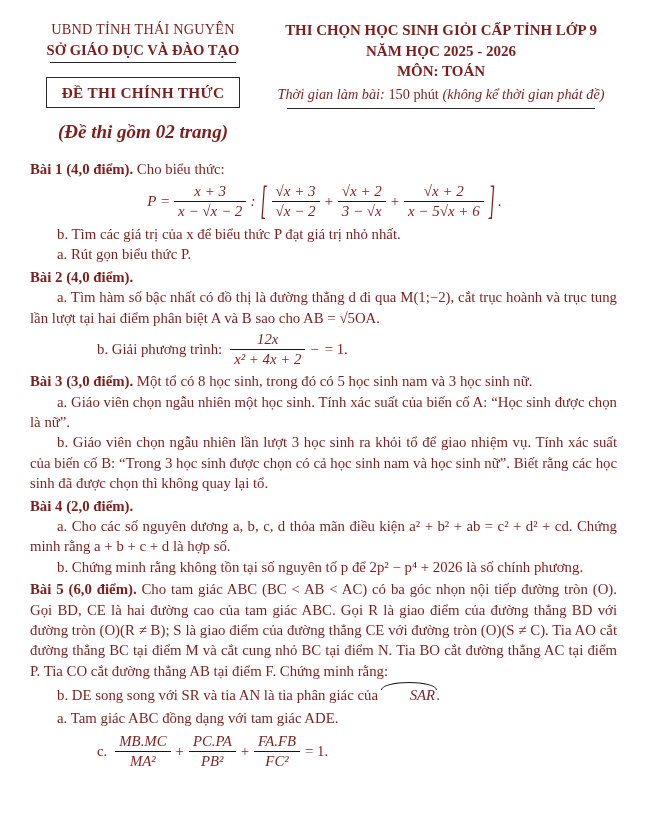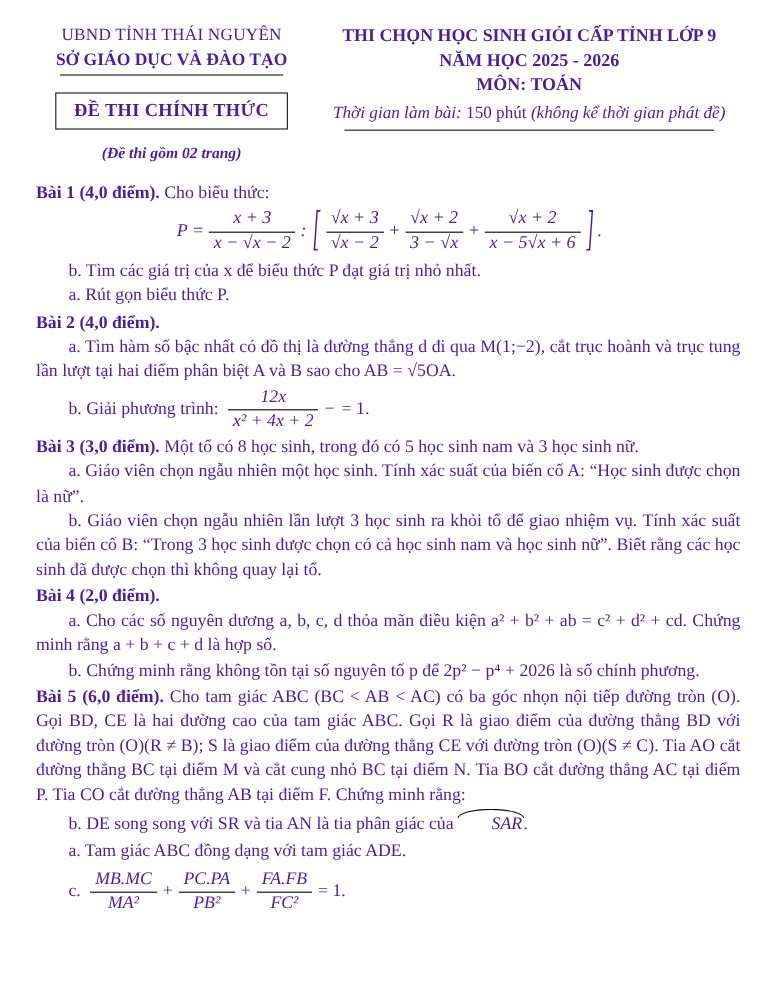--- a/index.html
+++ b/index.html
@@ -1,33 +1,33 @@
 <!DOCTYPE html>
 <html><head>
 <meta charset="utf-8">
 <style>
   html,body{margin:0;padding:0;background:#ffffff;}
   .page{
     position:relative;
     width:645px;height:835px;
     box-sizing:border-box;
-    background:#fff;color:#4c1d95;
+    background:#fff;color:#7f1d1d;
     font-family:"Liberation Serif","DejaVu Serif",serif;
     font-size:14.8px;line-height:1.38;
     padding:20px 28px 0 30px;
     overflow:hidden;
   }
   
   .header{display:flex;justify-content:space-between;align-items:flex-start;}
   .h-left{width:226px;text-align:center;flex-shrink:0;}
   .h-left .l1{font-size:14.3px;letter-spacing:.2px;}
   .h-left .l2{font-weight:bold;font-size:14.6px;}
   .rule-left{width:186px;border-bottom:1.6px solid #2a2a2a;margin:2px auto 14px;}
   .exam-box{display:inline-block;border:1.7px solid #2a2a2a;padding:4px 15px;font-weight:bold;font-size:15.3px;letter-spacing:.3px;}
-  .pages-note{font-style:italic;font-weight:bold;margin-top:11px;font-size:13px;}
+  .pages-note{font-style:italic;font-weight:bold;margin-top:11px;font-size:19px;}
   .h-right{width:352px;text-align:center;}
   .h-right .r1{font-weight:bold;font-size:14.9px;}
   .h-right .r2{font-weight:bold;font-size:15px;}
   .h-right .r3{font-weight:bold;font-size:15px;}
   .time{font-size:14.3px;margin-top:3px;white-space:nowrap;}
   .it{font-style:italic;}
   .rule-right{width:308px;border-bottom:1.6px solid #2a2a2a;margin:3px auto 0;}
   
   .bodytext{margin-top:14px;}
   p{margin:0;text-align:justify;}
@@ -35,21 +35,21 @@
   .lbl{font-weight:bold;}
   .sec{margin-top:2px;}
   
   .frac{display:inline-block;text-align:center;vertical-align:middle;padding:0 2px;line-height:1.15;}
   .frac .num{display:block;padding:0 4px 1px;border-bottom:1.4px solid #151515;}
   .frac .den{display:block;padding:1px 4px 0;}
   .formula{display:flex;justify-content:center;align-items:center;margin:3px 0 4px;font-size:15px;font-style:italic;}
   .formula .gap{margin:0 2px;}
   .bracket{display:inline-block;transform:scaleY(2.55);font-size:16px;margin:0 3px;font-weight:400;}
   .mathline{display:flex;align-items:center;}
-  .mathline .pre{display:inline-block;}
+  .mathline .pre{display:inline-block;margin-left:40px;}
   .ind{padding-left:27px;}
   .mvar{font-style:italic;}
   .arc{position:relative;display:inline-block;font-style:italic;padding:0 1px;}
   .arc::before{content:"";position:absolute;left:-1px;right:-1px;top:-3px;height:7px;
     border:1.4px solid #151515;border-bottom:none;border-radius:100% 100% 0 0/200% 200% 0 0;}
   .mgap{margin:0 3px;}
 </style>
 </head>
 <body>
 

